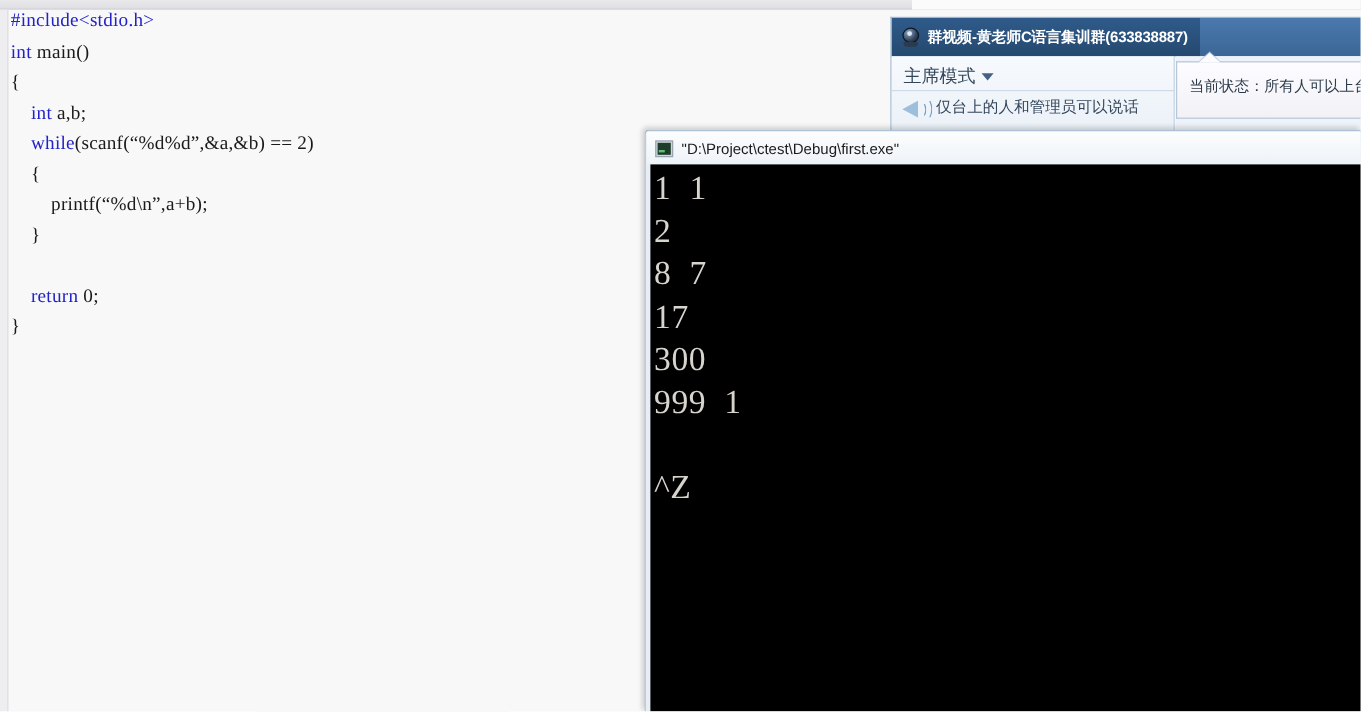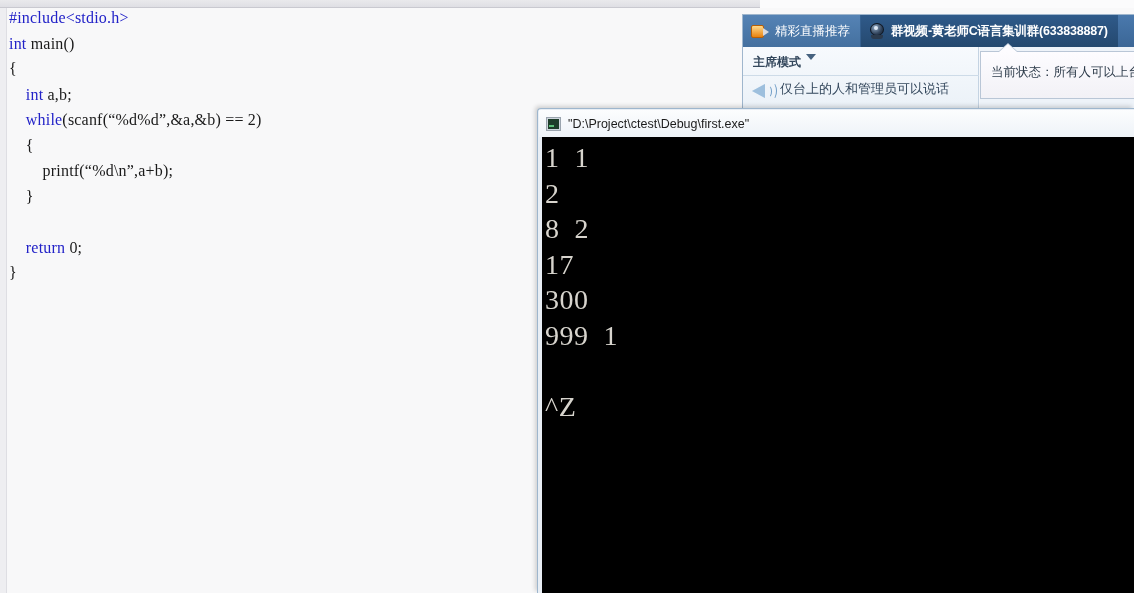--- a/index.html
+++ b/index.html
@@ -154,27 +154,26 @@
     position: absolute;
     left: 0; top: 0;
     width: 236px; height: 71px;
     background: linear-gradient(#f7fafd, #e9f0f7);
     border-right: 1px solid #c4d3e2;
     box-sizing: border-box;
   }
   .qq-mode {
     position: absolute;
     left: 10px; top: 7px;
-    font-size: 12px;
+    font-size: 15px;
     color: #33475c;
     display: flex;
-    align-items: flex-start;
+    align-items: center;
     gap: 5px;
     cursor: default;
-    font-weight: bold;
   }
   .caret-down {
     width: 0; height: 0;
     border-left: 5px solid transparent;
     border-right: 5px solid transparent;
     border-top: 6px solid #46627f;
     display: inline-block;
   }
   .qq-divider {
     position: absolute;
@@ -333,27 +332,20 @@
     <div class="editor-topstrip"></div>
     <div class="editor-topstrip-right"></div>
     <div class="editor-gutter"></div>
     <div class="code" id="code-area"><span class="ln"><span class="kw">#include&lt;stdio.h&gt;</span></span><span class="ln"><span class="kw">int</span><span> main()</span></span><span class="ln"><span>{</span></span><span class="ln"><span>    </span><span class="kw">int</span><span> a,b;</span></span><span class="ln"><span>    </span><span class="kw">while</span><span>(scanf(“%d%d”,&amp;a,&amp;b) == 2)</span></span><span class="ln"><span>    {</span></span><span class="ln"><span>        printf(“%d\n”,a+b);</span></span><span class="ln"><span>    }</span></span><span class="ln">&nbsp;</span><span class="ln"><span>    </span><span class="kw">return</span><span> 0;</span></span><span class="ln"><span>}</span></span></div>
   </div>
 
   <div class="qq">
 
     <div class="qq-tabbar">
 
-      <div class="qq-tab inactive">
-        <span class="icon-cam">
-          <span class="body"></span>
-            <span class="lens"></span>
-        </span>
-        <span class="tab-label">精彩直播推荐</span>
-      </div>
 
       <div class="qq-tab active">
         <span class="icon-webcam">
           <span class="ball"></span>
             <span class="dot"></span>
             <span class="base"></span>
         </span>
         <span class="tab-label">群视频-黄老师C语言集训群(633838887)</span>
       </div>
 
@@ -389,17 +381,17 @@
   </div>
 
   <div class="console-win">
     <div class="console-title">
       <span class="icon-console">
         <span class="scr"></span>
       </span>
       <span class="console-title-text">"D:\Project\ctest\Debug\first.exe"</span>
     </div>
     <div class="console-screen">
-      <div class="console-text" id="console-area"><span class="cl">1  1</span><span class="cl">2</span><span class="cl">8  2</span><span class="cl">17</span><span class="cl">300</span><span class="cl">999  1</span><span class="cl">&nbsp;</span><span class="cl">^Z</span></div>
+      <div class="console-text" id="console-area"><span class="cl">1  1</span><span class="cl">2</span><span class="cl">8  7</span><span class="cl">17</span><span class="cl">300</span><span class="cl">999  1</span><span class="cl">&nbsp;</span><span class="cl">^Z</span></div>
     </div>
   </div>
 
 </div>
 
 </body></html>

